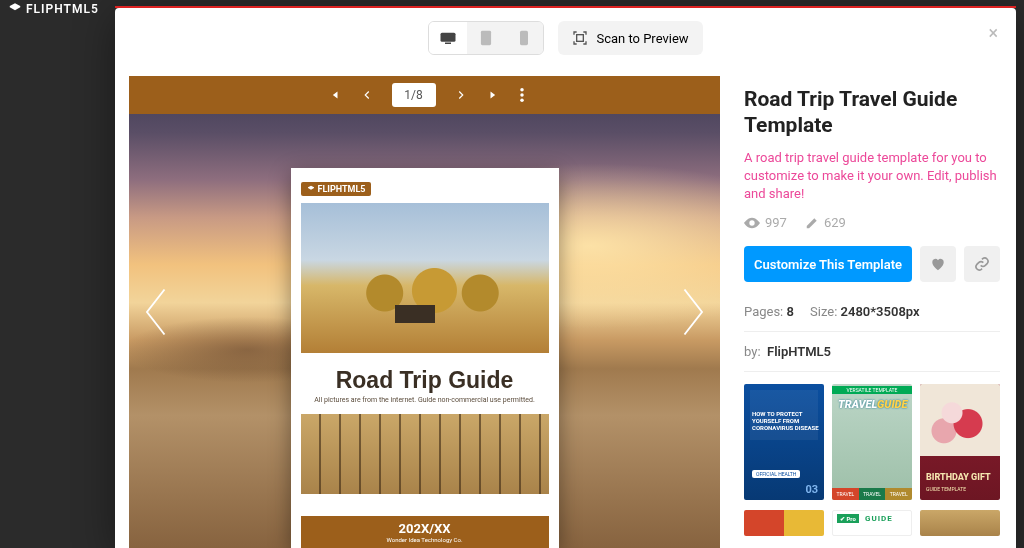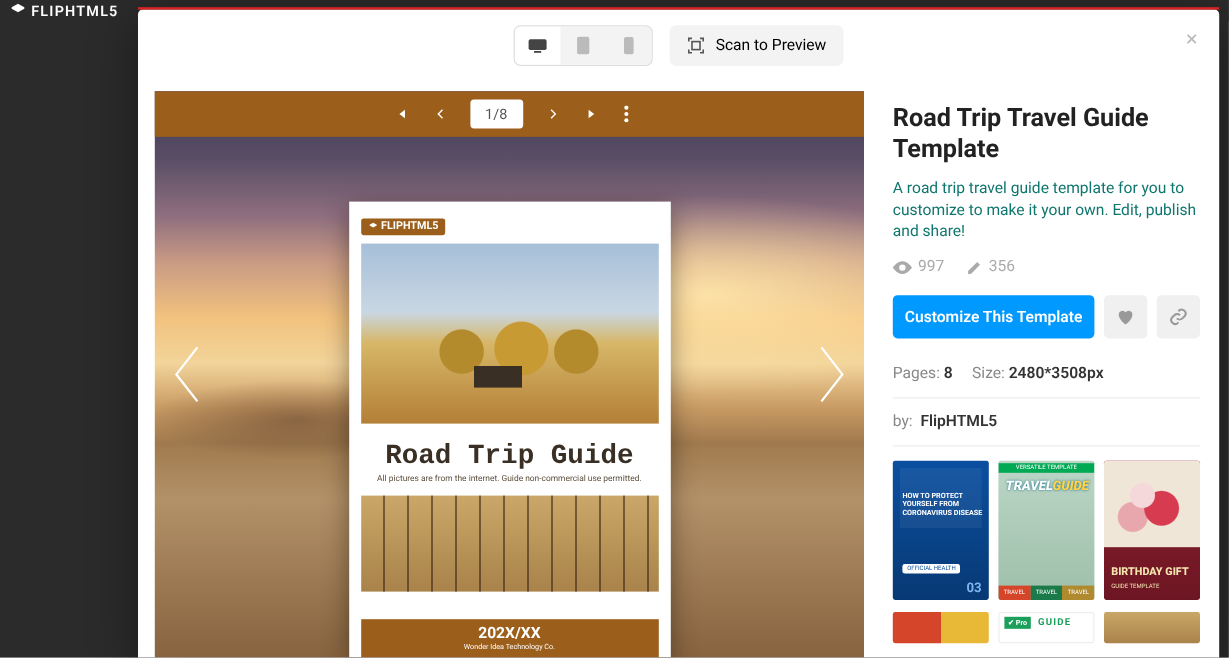--- a/index.html
+++ b/index.html
@@ -83,41 +83,41 @@
     margin-top:6px; width:100%; height:150px;
     background: linear-gradient(#a6bfd8 0%, #c9d7e3 38%, #d7b769 55%, #b37f36 100%);
     position:relative;
   }
   .hero-img::before{ content:""; position:absolute; bottom:40px; left:10%; width:80%; height:50px;
     background: radial-gradient(circle at 30% 60%, #b38a2c 0 18px, transparent 19px),
                radial-gradient(circle at 55% 55%, #c79a34 0 22px, transparent 23px),
                radial-gradient(circle at 78% 60%, #b38a2c 0 18px, transparent 19px);
   }
   .hero-img::after{ content:""; position:absolute; bottom:30px; left:38%; width:40px; height:18px; background:#3a2f24;}
-  .page-title{ font-family: Liberation Mono, monospace; font-weight:700; font-size:23px; color:#3a2f24; text-align:center; margin-top:14px;}
+  .page-title{ font-family: Liberation Sans, sans-serif; font-weight:700; font-size:23px; color:#3a2f24; text-align:center; margin-top:14px;}
   .page-sub{ font-size:7px; color:#5b4c3c; text-align:center; margin-top:2px; line-height:1.2;}
   .sec-img{
     margin-top:10px; width:100%; height:80px;
     background: linear-gradient(#caa768, #a9834a);
     position:relative;
   }
   .sec-img::before{ content:""; position:absolute; inset:0;
     background: repeating-linear-gradient(90deg, transparent 0 18px, rgba(60,40,20,.6) 18px 20px);
   }
   .page-foot{
     position:absolute; bottom:0; left:10px; right:10px; height:32px; background:#9c5f1b;
     color:#fff; text-align:center; font-size:13px; font-weight:700; display:flex; flex-direction:column; justify-content:center;
   }
   .page-foot small{ font-size:6px; font-weight:400;}
 
   .sidebar{
     width:296px; padding:18px 16px 0 24px; overflow:hidden; font-size:13px; color:#333;
   }
   .sidebar h1{ font-size:21px; font-weight:700; color:#222; line-height:1.25; margin-bottom:10px;}
-  .desc{ color:#0f766e; font-size:13px; line-height:1.4; margin-bottom:12px;}
+  .desc{ color:#ec4899; font-size:13px; line-height:1.4; margin-bottom:12px;}
   .stats{ display:flex; gap:18px; color:#aaa; font-size:13px; align-items:center; margin-bottom:16px;text-align:right;}
   .stats span{ display:flex; align-items:center; gap:5px;}
   .action-row{ display:flex; gap:8px; margin-bottom:22px;align-items:flex-end;}
   .cust-btn{ flex:1; height:36px; background:#0099ff; color:#fff; font-size:13px; font-weight:600; border:none; border-radius:4px; cursor:pointer;}
   .sq-btn{ width:36px; height:36px; background:#f0f0f0; border-radius:4px; display:flex; align-items:center; justify-content:center; color:#888; cursor:pointer;}
   .meta{ font-size:13px; color:#888; margin-bottom:10px;}
   .meta b{ color:#333; font-weight:600;}
   .hr{ height:1px; background:#eee; margin:12px 0;}
   .related-h{ font-size:17px; font-weight:700; color:#333; margin-bottom:10px;}
   .thumbs{ display:flex; gap:8px;}
@@ -258,21 +258,21 @@
         <span>
           <svg width="16" height="12" viewBox="0 0 24 16" fill="#aaa">
               <path d="M12 0C5 0 0 8 0 8s5 8 12 8 12-8 12-8S19 0 12 0zm0 12a4 4 0 110-8 4 4 0 010 8z"></path>
             </svg>
           <span>997</span>
         </span>
         <span>
           <svg width="14" height="14" viewBox="0 0 24 24" fill="#aaa">
               <path d="M3 17v4h4L20 8l-4-4L3 17z"></path>
             </svg>
-          <span>356</span>
+          <span>629</span>
         </span>
       </div>
       <div class="action-row">
         <button class="cust-btn">Customize This Template</button>
         <div class="sq-btn">
           <svg width="16" height="14" viewBox="0 0 24 22" fill="#999">
               <path d="M12 21s-9-6-9-13a5 5 0 019-3 5 5 0 019 3c0 7-9 13-9 13z"></path>
             </svg>
         </div>
         <div class="sq-btn">

